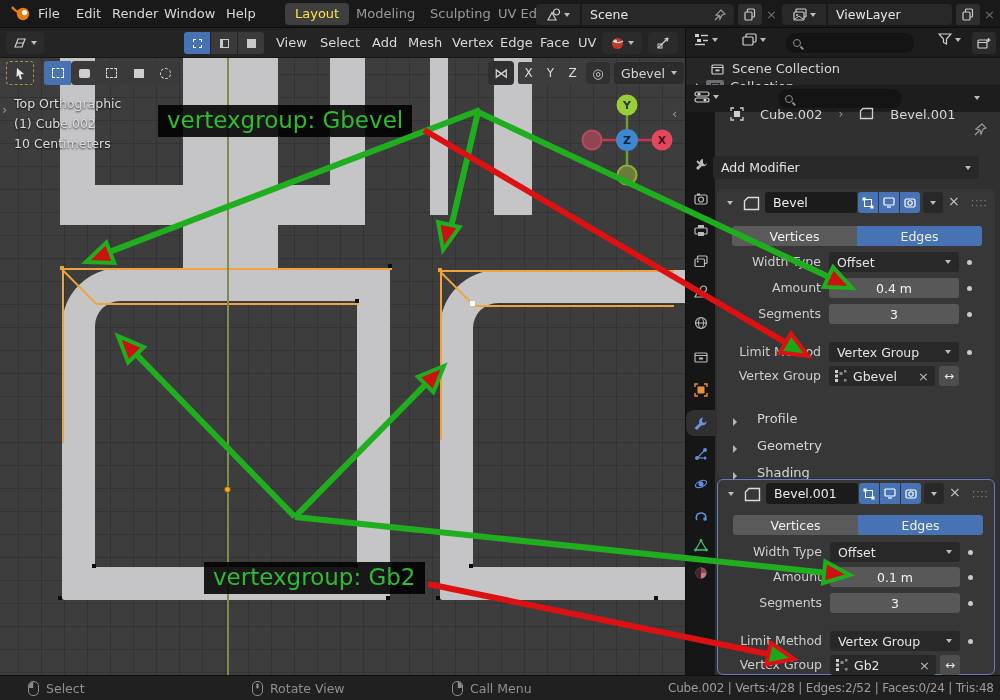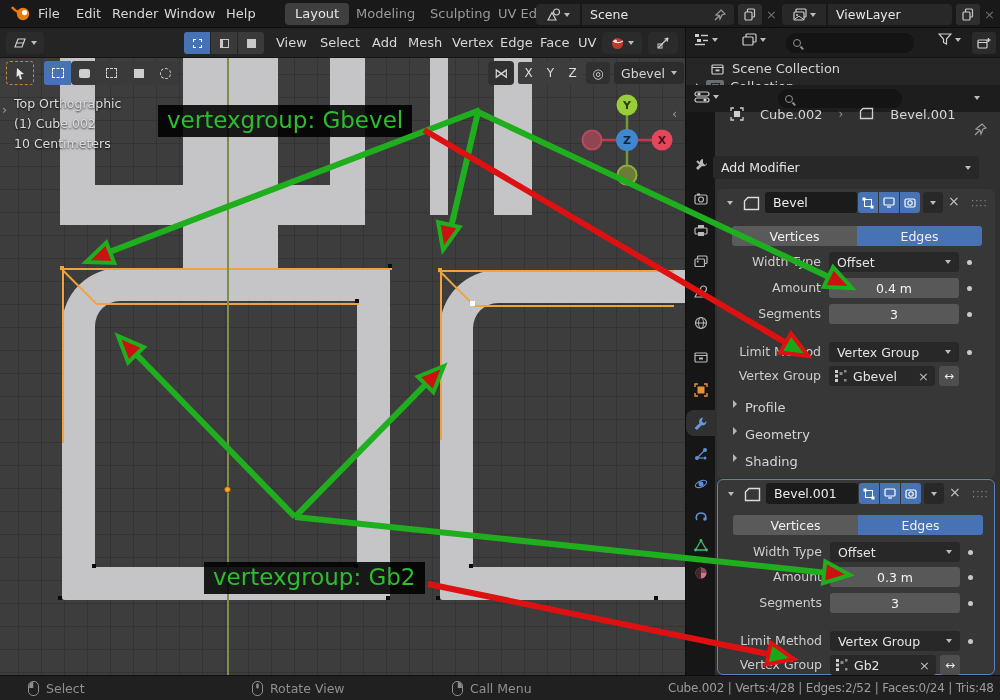--- a/index.html
+++ b/index.html
@@ -7,21 +7,21 @@
 #app{position:relative;width:1000px;height:700px;background:#1d1d1d;overflow:hidden;font-family:"DejaVu Sans","Liberation Sans",sans-serif}
 .r{position:absolute}
 .txt{color:#d6d6d6;font-size:13px;white-space:nowrap}
 .dim{color:#989898}
 .tri{width:0;height:0;border-left:3.5px solid transparent;border-right:3.5px solid transparent;border-top:4px solid #bdbdbd;display:inline-block}
 .trir{width:0;height:0;border-top:4px solid transparent;border-bottom:4px solid transparent;border-left:4.5px solid #b5b5b5;display:inline-block}
 
 #topbar{left:0;top:0;width:1000px;height:28px;background:#191919;border-bottom:1px solid #0d0d0d}
 .menu{position:absolute;top:0;line-height:28px;font-size:13px;color:#d8d8d8;padding:0 4px;cursor:default}
 .ws{position:absolute;top:3px;height:22px;line-height:22px;font-size:13px;color:#9a9a9a;padding:0 10px;border-radius:4px}
-.ws.active{background:#3f3f3f;color:#e5e5e5}
+.ws.active{background:#3f3f3f;color:#fde047}
 .idblock{position:absolute;top:4px;height:21px}
 .idicon{position:absolute;left:0;top:0;width:44px;height:21px;background:#282828;border-radius:4px 0 0 4px;display:flex;align-items:center;justify-content:center;gap:3px}
 .idfield{position:absolute;top:0;height:21px;background:#282828;border-radius:0 4px 4px 0;display:flex;align-items:center;font-size:12.5px;color:#e8e8e8;padding:0 8px}
 .sqbtn{position:absolute;top:0;width:24px;height:21px;background:#2e2e2e;border-radius:3px;display:flex;align-items:center;justify-content:center}
 .xg{color:#6f6f6f;font-size:13px}
 
 #vpheader{left:0;top:28px;width:685px;height:30px;background:#242424;border-bottom:1px solid #151515}
 #outlheader{left:685px;top:28px;width:315px;height:30px;background:#1d1d1d;border-left:1px solid #0e0e0e;border-bottom:1px solid #151515}
 .hmenu{position:absolute;top:0;line-height:30px;font-size:13px;color:#d8d8d8}
 .hbtn{position:absolute;background:#2b2b2b;border-radius:4px;display:flex;align-items:center;justify-content:center;gap:4px}
@@ -51,21 +51,21 @@
 .panel{position:absolute;background:#373737;border-radius:6px}
 .prow{position:absolute;left:0;width:278px;height:20px}
 .plabel{position:absolute;left:0;width:104px;text-align:right;font-size:12.5px;color:#cdcdcd;line-height:20px;white-space:nowrap}
 .pctl{position:absolute;left:112px;width:130px;height:20px}
 .dd{background:#282828;border-radius:3px;color:#e4e4e4;font-size:12.5px;display:flex;align-items:center;padding:0 8px;height:20px}
 .dd .tri{margin-left:auto}
 .num{background:#585858;border-radius:3px;color:#f4f4f4;font-size:12.5px;display:flex;align-items:center;justify-content:center;height:20px}
 .pdot{position:absolute;left:250px;top:8px;width:5px;height:5px;border-radius:50%;background:#c9c9c9}
 .namefield{position:absolute;background:#1b1b1b;border-radius:3px;color:#ececec;font-size:12.5px;display:flex;align-items:center;padding:0 8px}
 .togcell{position:absolute;top:3px;width:20px;height:21px;background:#4772b3;display:flex;align-items:center;justify-content:center}
-.subp{position:absolute;left:0;width:278px;height:26px;display:flex;align-items:flex-start;gap:8px;padding-left:16px;font-size:13px;color:#d5d5d5}
+.subp{position:absolute;left:0;width:278px;height:26px;display:flex;align-items:flex-end;gap:20px;padding-left:16px;font-size:13px;color:#d5d5d5}
 .seg{position:absolute;height:20px;font-size:12.5px;display:flex;align-items:center;justify-content:center;color:#f0f0f0}
 .vgicon{display:inline-block;margin-right:6px}
 .swapbtn{position:absolute;left:222px;top:0;width:20px;height:20px;background:#4e4e4e;border-radius:3px;color:#e8e8e8;font-size:12px;display:flex;align-items:center;justify-content:center}
 .closex{color:#b9b9b9;font-size:13px;margin-left:auto}
 
 #statusbar{left:0;top:675px;width:1000px;height:25px;background:#202020;border-top:1px solid #0e0e0e}
 .hint{position:absolute;top:0;height:25px;display:flex;align-items:center;gap:7px;color:#8f8f8f;font-size:12.5px}
 #stats{position:absolute;left:668px;top:0;width:330px;height:25px;line-height:25px;color:#9c9c9c;font-size:12px;white-space:nowrap;overflow:hidden;letter-spacing:-.2px}
 #arrowsvg{position:absolute;left:0;top:0;z-index:100;pointer-events:none}
 .chev{position:absolute;color:#9a9a9a;font-size:13px}
@@ -593,21 +593,21 @@
       <div class="prow" style="top:62px">
         <span class="plabel">Width Type</span>
         <div class="pctl dd">
             <span>Offset</span>
             <span class="tri"></span>
           </div>
         <span class="pdot"></span>
       </div>
       <div class="prow" style="top:87px">
         <span class="plabel">Amount</span>
-        <div class="pctl num">0.3 m</div>
+        <div class="pctl num">0.1 m</div>
         <span class="pdot"></span>
       </div>
       <div class="prow" style="top:113px">
         <span class="plabel">Segments</span>
         <div class="pctl num">3</div>
         <span class="pdot"></span>
       </div>
       <div class="prow" style="top:151px">
         <span class="plabel">Limit Method</span>
         <div class="pctl dd">

